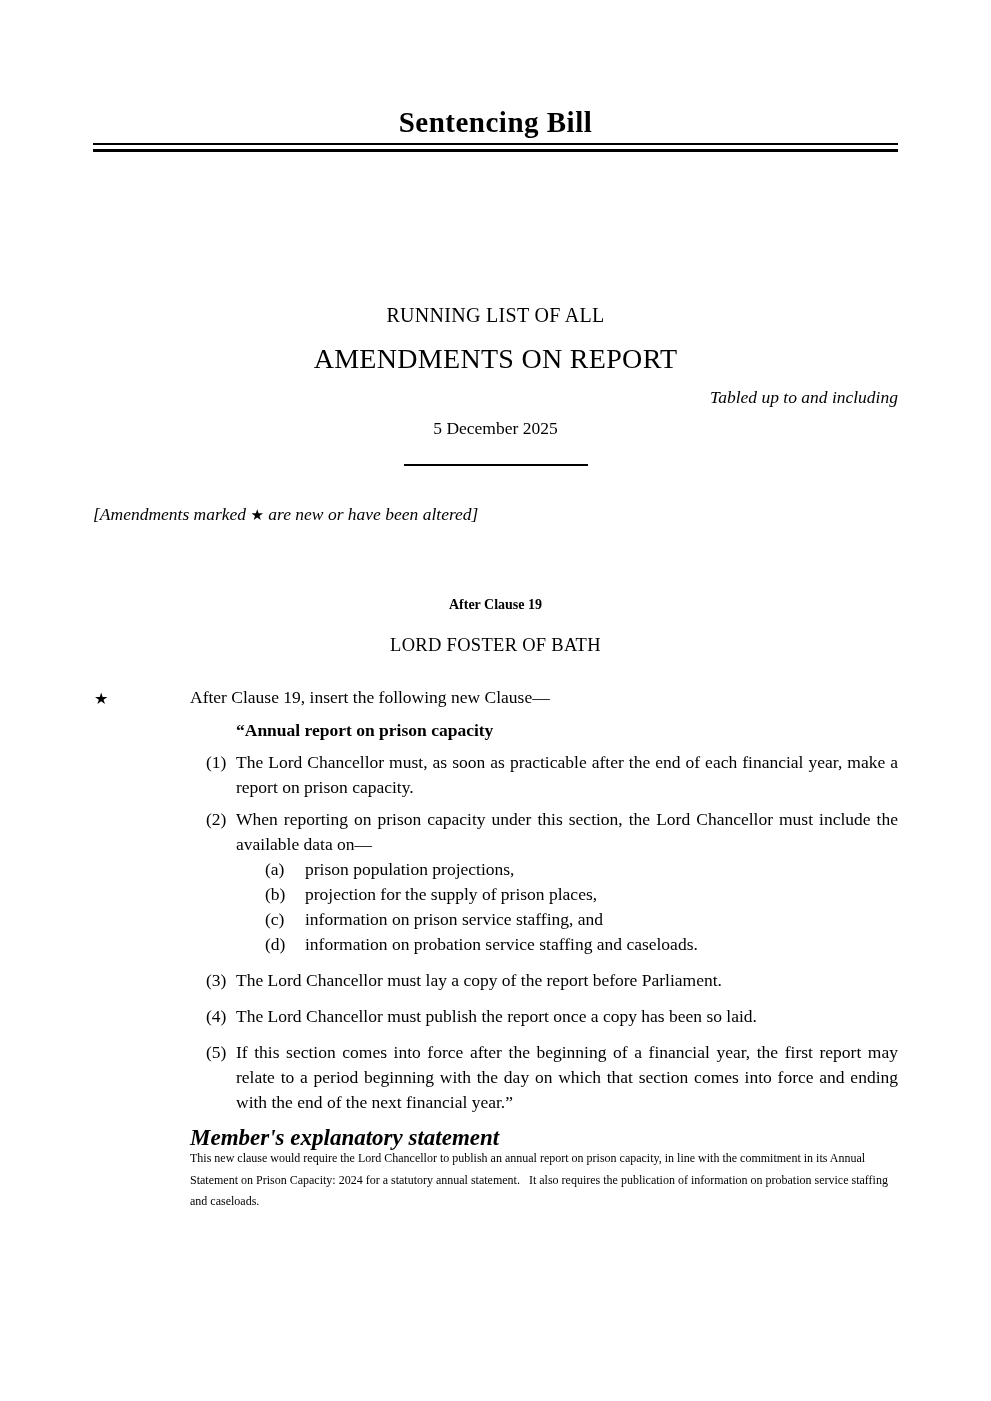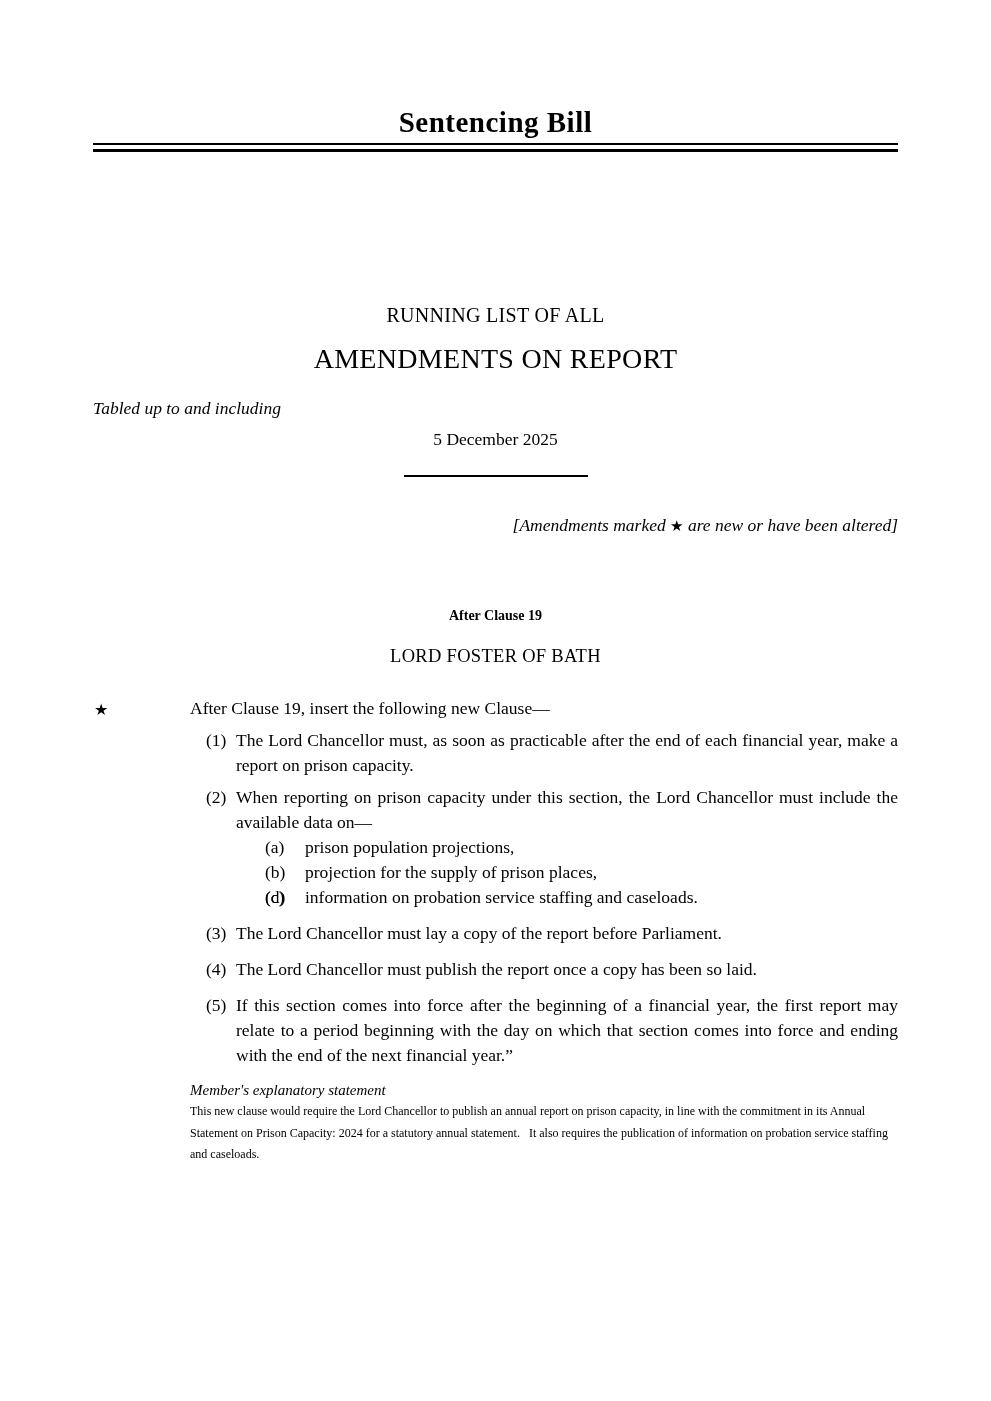--- a/index.html
+++ b/index.html
@@ -31,30 +31,30 @@
   .double-rule {
     margin-top: 4px;
     height: 9px;
     border-top: 2px solid #000;
     border-bottom: 3.5px solid #000;
   }
 
   
   .running-line1 { margin-top: 152px; text-align: center; font-size: 20px; letter-spacing: 0.3px; }
   .running-line2 { margin-top: 16px;  text-align: center; font-size: 28px; letter-spacing: 0.3px; }
-  .tabled-line1  { margin-top: 23px;  text-align: left; font-size: 17.5px; font-style: italic; }
+  .tabled-line1  { margin-top: 12px;  text-align: right; font-size: 17.5px; font-style: italic; }
   .tabled-line2  { margin-top: 10px;  text-align: center; font-size: 17.5px; }
   .short-rule {
     margin: 25px auto 0 auto;
     width: 184px;
     border-top: 2px solid #000;
   }
   .marked-note {
     margin-top: 38px;
-    text-align: right;
+    text-align: left;
     font-size: 17.5px;
     font-style: italic;
   }
   .marked-note .star-inline { font-style: normal; font-size: 15px; }
 
   
   .place-heading {
     margin-top: 72px;
     text-align: center;
     font-size: 14px;
@@ -110,22 +110,22 @@
   }
   .paragraph .letter {
     position: absolute;
     left: 172px;
   }
 
   
   .expl-heading {
     margin-top: 12px;
     padding-left: 97px;
-    font-size: 15px;
-    font-weight: normal;
+    font-size: 23px;
+    font-weight: bold;
     font-style: italic;
     line-height: 21px;
   }
   .expl-text {
     padding-left: 97px;
     font-size: 12px;
     line-height: 21.5px;
     white-space: pre-wrap;
   }
 
@@ -160,20 +160,21 @@
     <div class="marked-note"><span>[Amendments marked </span><span class="star-inline">★</span><span> are new or have been altered]</span></div>
 
     <div class="place-heading">After Clause 19</div>
     <div class="member-name">LORD FOSTER OF BATH</div>
 
     <div class="amendment-instruction">
       <span class="margin-star">★</span>
       <span>After Clause 19, insert the following new Clause—</span>
     </div>
 
+    <div class="clause-title">“Annual report on prison capacity</div>
 
     <div class="subsection">
       <span class="num">(1)</span>
       <span>The Lord Chancellor must, as soon as practicable after the end of each financial year, make a report on prison capacity.</span>
     </div>
 
     <div class="subsection">
       <span class="num">(2)</span>
       <span>When reporting on prison capacity under this section, the Lord Chancellor must include the available data on—</span>
     </div>
@@ -181,20 +182,21 @@
     <div class="paragraph">
       <span class="letter">(a)</span>
       <span>prison population projections,</span>
     </div>
     <div class="paragraph">
       <span class="letter">(b)</span>
       <span>projection for the supply of prison places,</span>
     </div>
     <div class="paragraph">
       <span class="letter">(c)</span>
+      <span>information on prison service staffing, and</span>
     </div>
     <div class="paragraph">
       <span class="letter">(d)</span>
       <span>information on probation service staffing and caseloads.</span>
     </div>
 
     <div class="subsection gap-lg">
       <span class="num">(3)</span>
       <span>The Lord Chancellor must lay a copy of the report before Parliament.</span>
     </div>

